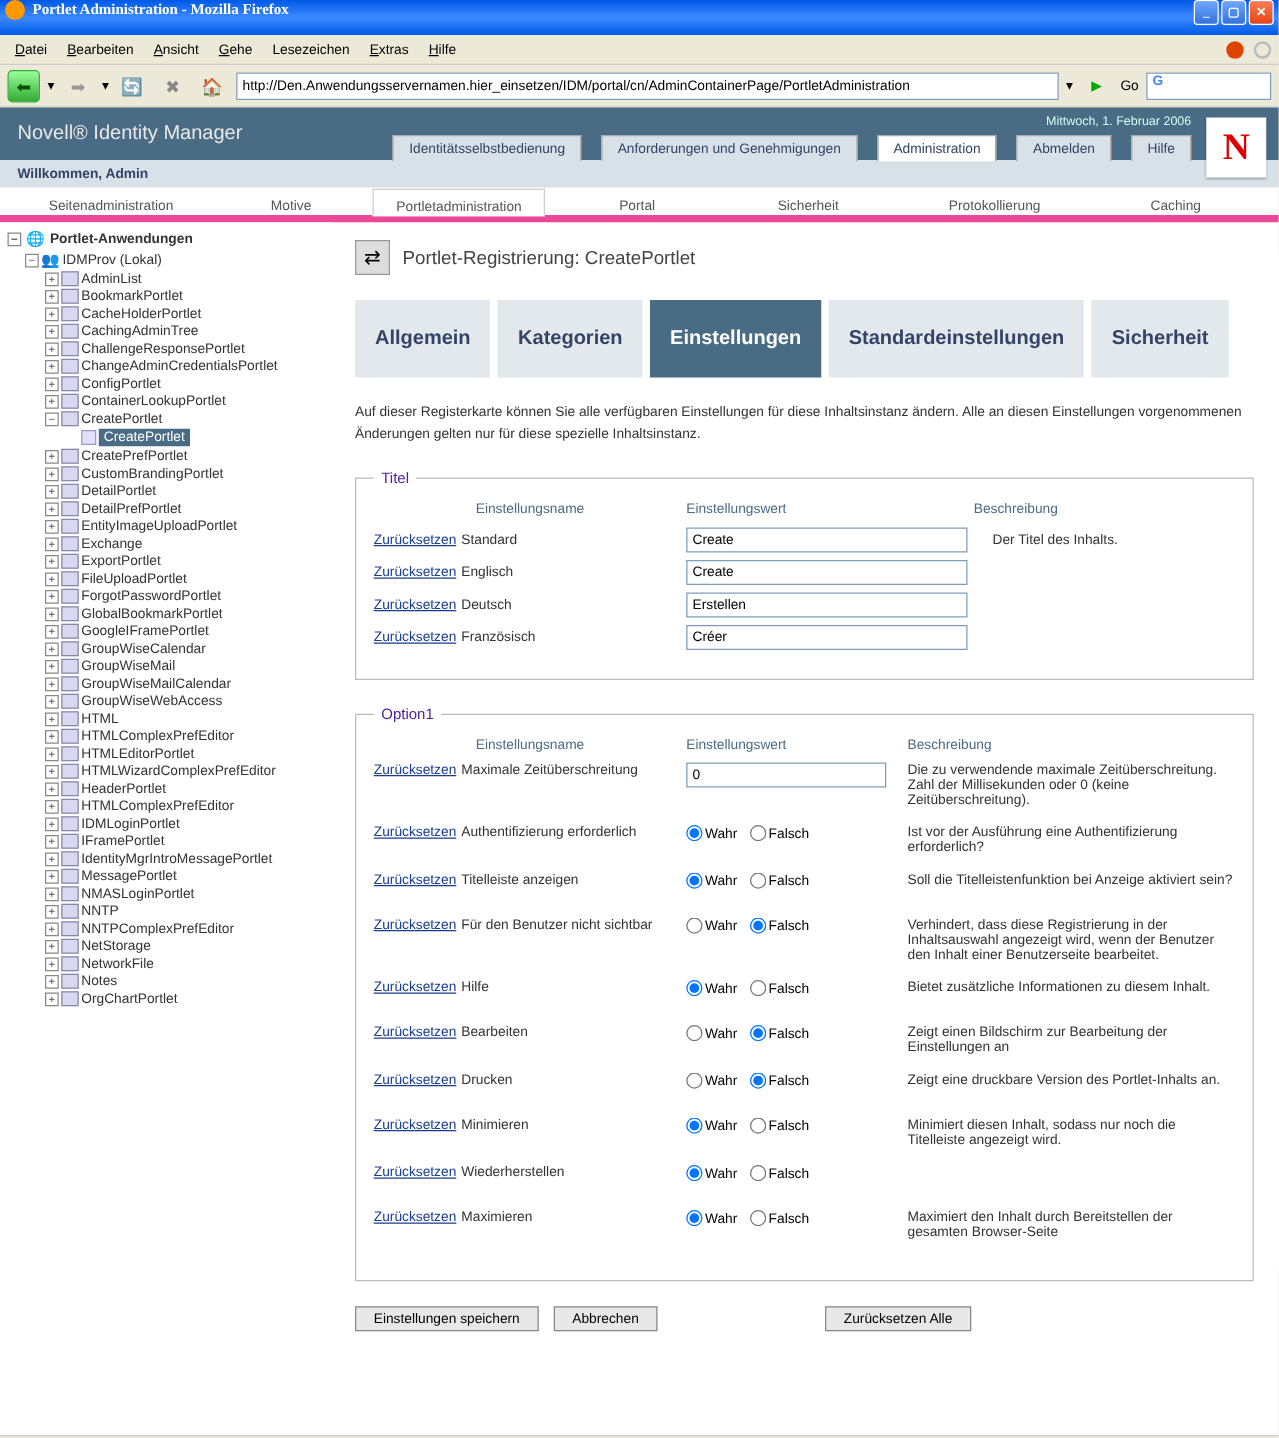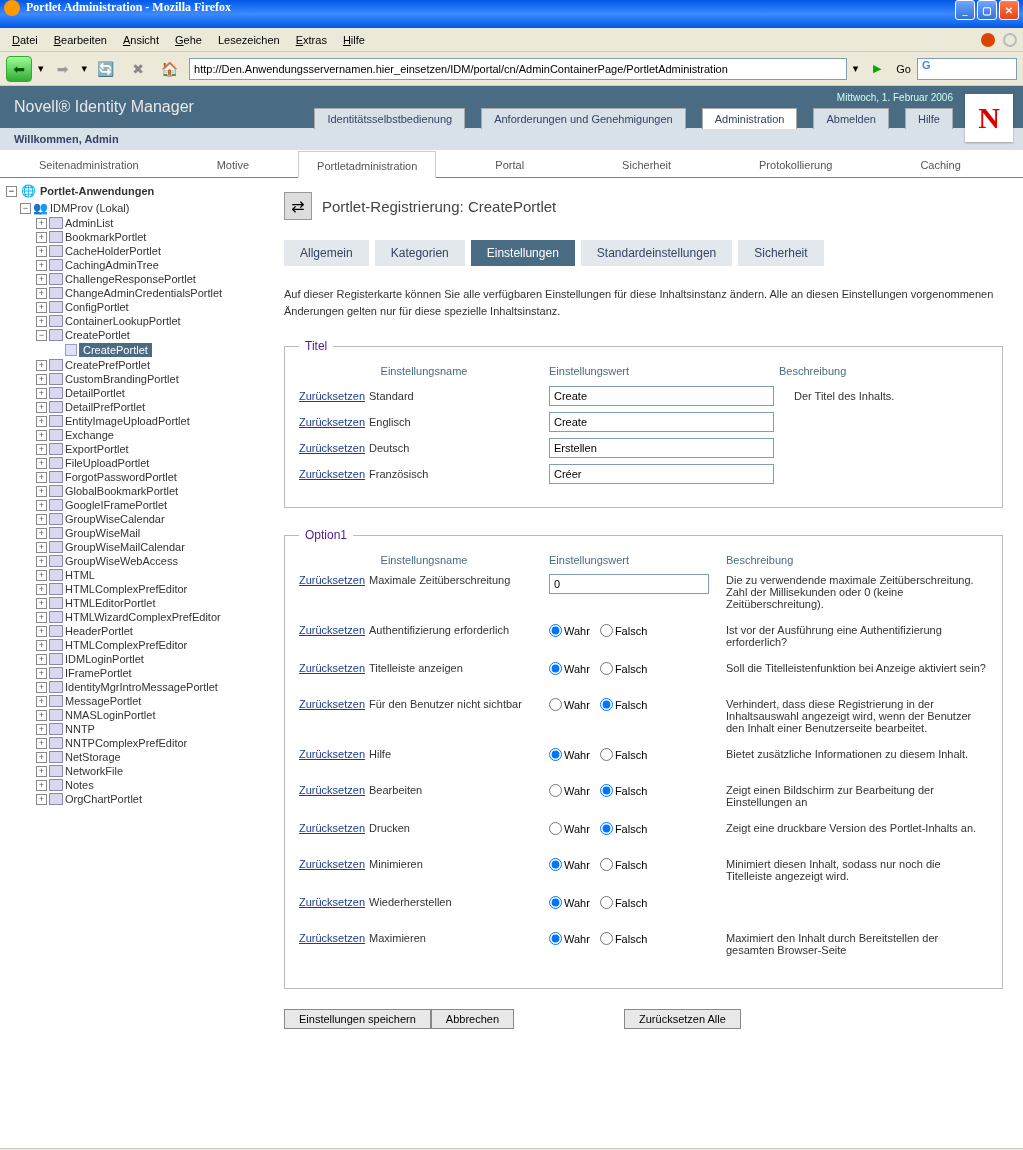--- a/index.html
+++ b/index.html
@@ -29,60 +29,60 @@
 .search-box { width: 100px; height: 22px; border: 1px solid #7f9db9; background: white; padding: 0 4px; }
 .search-box::before { content: "G"; color: #4285f4; font-weight: bold; }
 .app-header { background: #4a6b84; height: 42px; display: flex; align-items: center; padding: 0; position: relative; }
 .app-title { color: #e8e8e8; font-size: 16px; padding: 0 14px; flex: 1; background: #4a6b84; height: 42px; display: flex; align-items: center; }
 .app-date { color: #cfe; font-size: 10px; position: absolute; right: 70px; top: 6px; }
 .logo-n { position: absolute; right: 10px; top: 8px; width: 48px; height: 48px; background: white; z-index: 10; display: flex; align-items: center; justify-content: center; font-family: serif; font-size: 30px; color: #d00; font-weight: bold; box-shadow: 0 1px 2px rgba(0,0,0,0.3); }
 .welcome-bar { background: #d8e0e8; height: 22px; display: flex; align-items: center; padding: 0 14px; color: #346; font-size: 11px; font-weight: bold; }
 .top-nav { position: absolute; right: 70px; top: 22px; display: flex; gap: 16px; }
 .top-nav-item { padding: 4px 12px; background: #d8e0e8; border: 1px solid #aaa; border-bottom: none; color: #346; font-size: 11px; }
 .top-nav-item.active { background: white; }
-.sub-nav { background: white; height: 28px; display: flex; align-items: stretch; border-bottom: 1px solid #ec4899; padding: 0 10px; }
+.sub-nav { background: white; height: 28px; display: flex; align-items: stretch; border-bottom: 6px solid #ec4899; padding: 0 10px; }
 .sub-nav-item { padding: 8px 18px; color: #555; font-size: 11px; border: 1px solid transparent; }
 .sub-nav-item.active { border: 1px solid #ccc; border-bottom: 1px solid white; background: white; position: relative; top: 1px; }
 .main-area { display: flex; background: white; min-height: 970px; }
 .sidebar { width: 264px; background: white; padding: 4px; overflow: auto; }
 .tree-root { font-weight: bold; color: #333; display: flex; align-items: center; gap: 4px; padding: 2px; }
 .tree-node { display: flex; align-items: center; gap: 2px; padding: 1px 0; font-size: 11px; color: #333; }
 .tree-indent-1 { padding-left: 16px; }
 .tree-indent-2 { padding-left: 32px; }
 .tree-indent-3 { padding-left: 48px; }
 .expander { width: 11px; height: 11px; border: 1px solid #888; background: white; display: inline-flex; align-items: center; justify-content: center; font-size: 9px; line-height: 1; color: #555; }
 .tree-icon { width: 14px; height: 12px; background: #d8d8f0; border: 1px solid #88a; display: inline-block; }
 .globe-icon::before { content: "🌐"; font-size: 12px; }
 .folder-icon::before { content: "👥"; font-size: 12px; }
 .page-icon { width: 12px; height: 12px; background: #e0e0ff; border: 1px solid #99c; display: inline-block; }
 .selected-item { background: #4a6b84; color: white; padding: 1px 4px; }
 .content { flex: 1; padding: 14px 20px; }
 .content-header { display: flex; align-items: center; gap: 10px; margin-bottom: 20px; }
 .content-icon { width: 28px; height: 28px; background: #ddd; border: 1px solid #999; display: flex; align-items: center; justify-content: center; font-size: 16px; }
 .content-title { font-size: 15px; color: #444; }
 .tab-row { display: flex; gap: 6px; margin-bottom: 20px; }
-.tab { padding: 6px 16px; background: #e3e8ed; color: #346; font-size: 12px; }
+.tab { padding: 22px 16px; background: #e3e8ed; color: #346; font-size: 16px; font-weight: bold; }
 .tab.active { background: #4a6b84; color: white; }
 .description { font-size: 11px; color: #333; line-height: 1.5; margin-bottom: 20px; }
 fieldset { border: 1px solid #bbb; padding: 12px 14px 18px; margin-bottom: 20px; }
 legend { color: #4c1d95; font-size: 12px; padding: 0 6px; }
 .setting-header { display: flex; margin-bottom: 8px; }
 .col-name { width: 250px; color: #4a6b84; font-size: 11px; text-align: center; }
 .col-value { width: 230px; color: #4a6b84; font-size: 11px; }
 .col-desc { flex: 1; color: #4a6b84; font-size: 11px; }
 .setting-row { display: flex; align-items: center; margin-bottom: 4px; min-height: 22px; }
 .reset-link { color: #1a3d8f; text-decoration: underline; font-size: 11px; margin-right: 2px; }
 .setting-name { font-size: 11px; color: #333; }
 .setting-name-cell { width: 250px; display: flex; gap: 2px; }
 .setting-input { width: 225px; height: 20px; border: 1px solid #7f9db9; padding: 0 4px; font-size: 11px; }
 .setting-value-cell { width: 177px; display: flex; align-items: center; gap: 4px; }
 .setting-desc { font-size: 11px; color: #333; flex: 1; }
 .radio-group { display: flex; gap: 10px; align-items: center; }
 .radio-group label { font-size: 11px; display: flex; align-items: center; gap: 2px; }
-.action-row { display: flex; gap: 0; margin-top: 10px; }
+.action-row { display: flex; gap: 12px; margin-top: 10px; }
 .action-btn { padding: 3px 14px; background: #e8e8e8; border: 1px solid #888; font-size: 11px; }
 .action-spacer { width: 110px; }
 .statusbar { background: #ece9d8; height: 20px; border-top: 1px solid #ccc; padding: 2px 6px; font-size: 11px; color: #444; }
 </style>
 </head>
 <body>
 
 <div class="titlebar">
   <div class="titlebar-icon"></div>
   <div class="titlebar-title">Portlet Administration - Mozilla Firefox</div>

